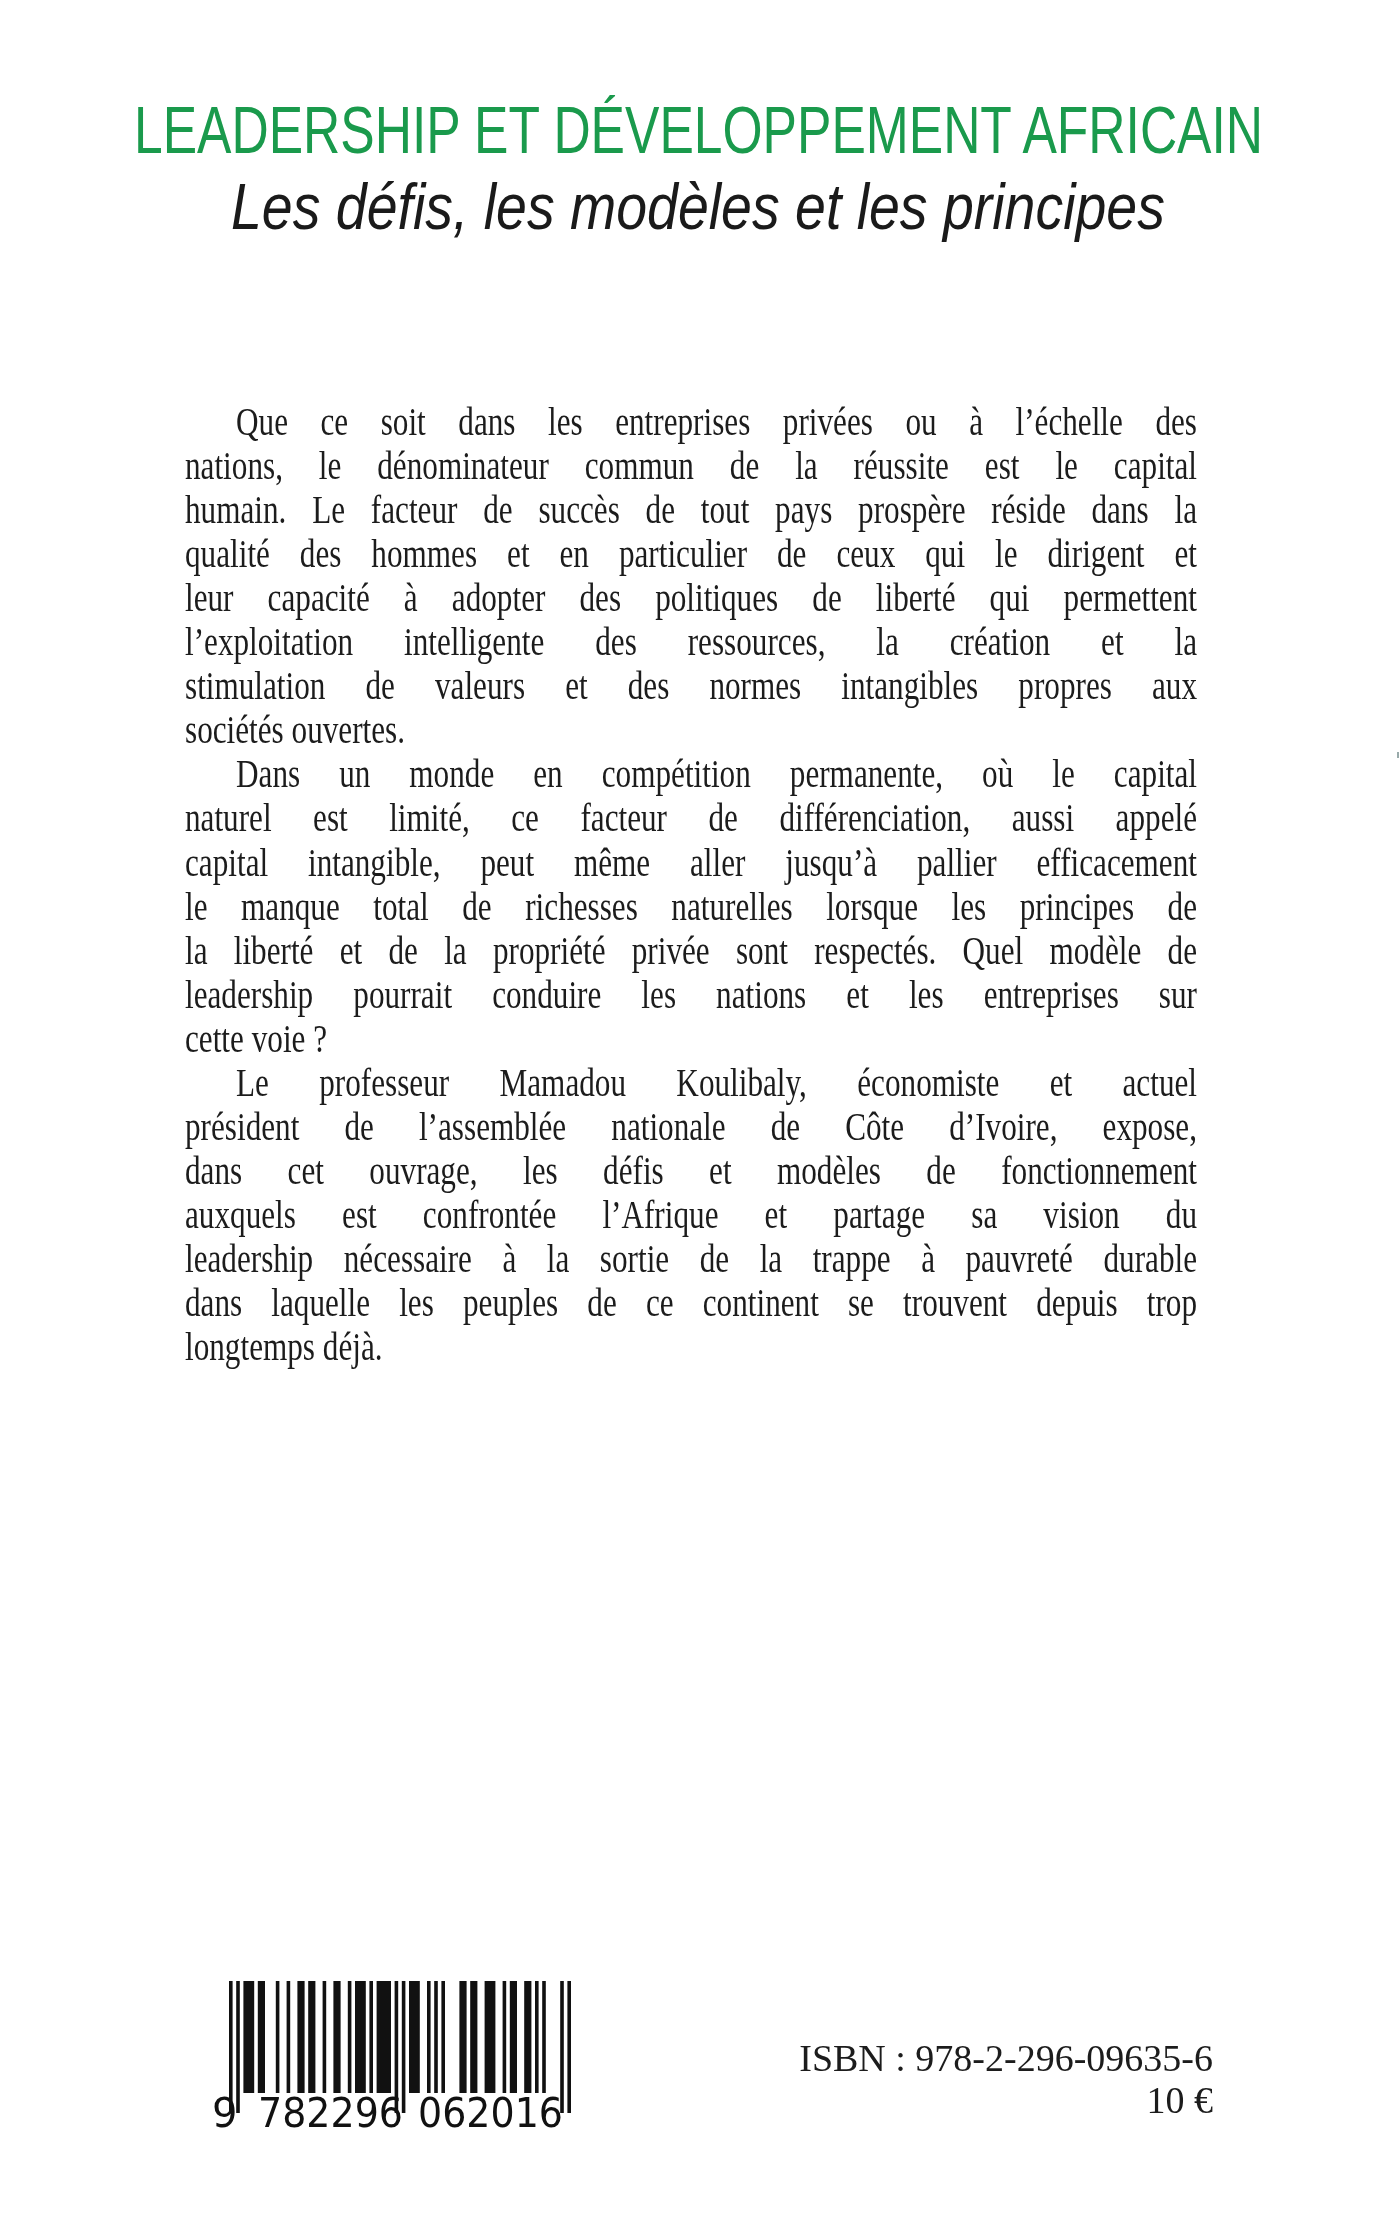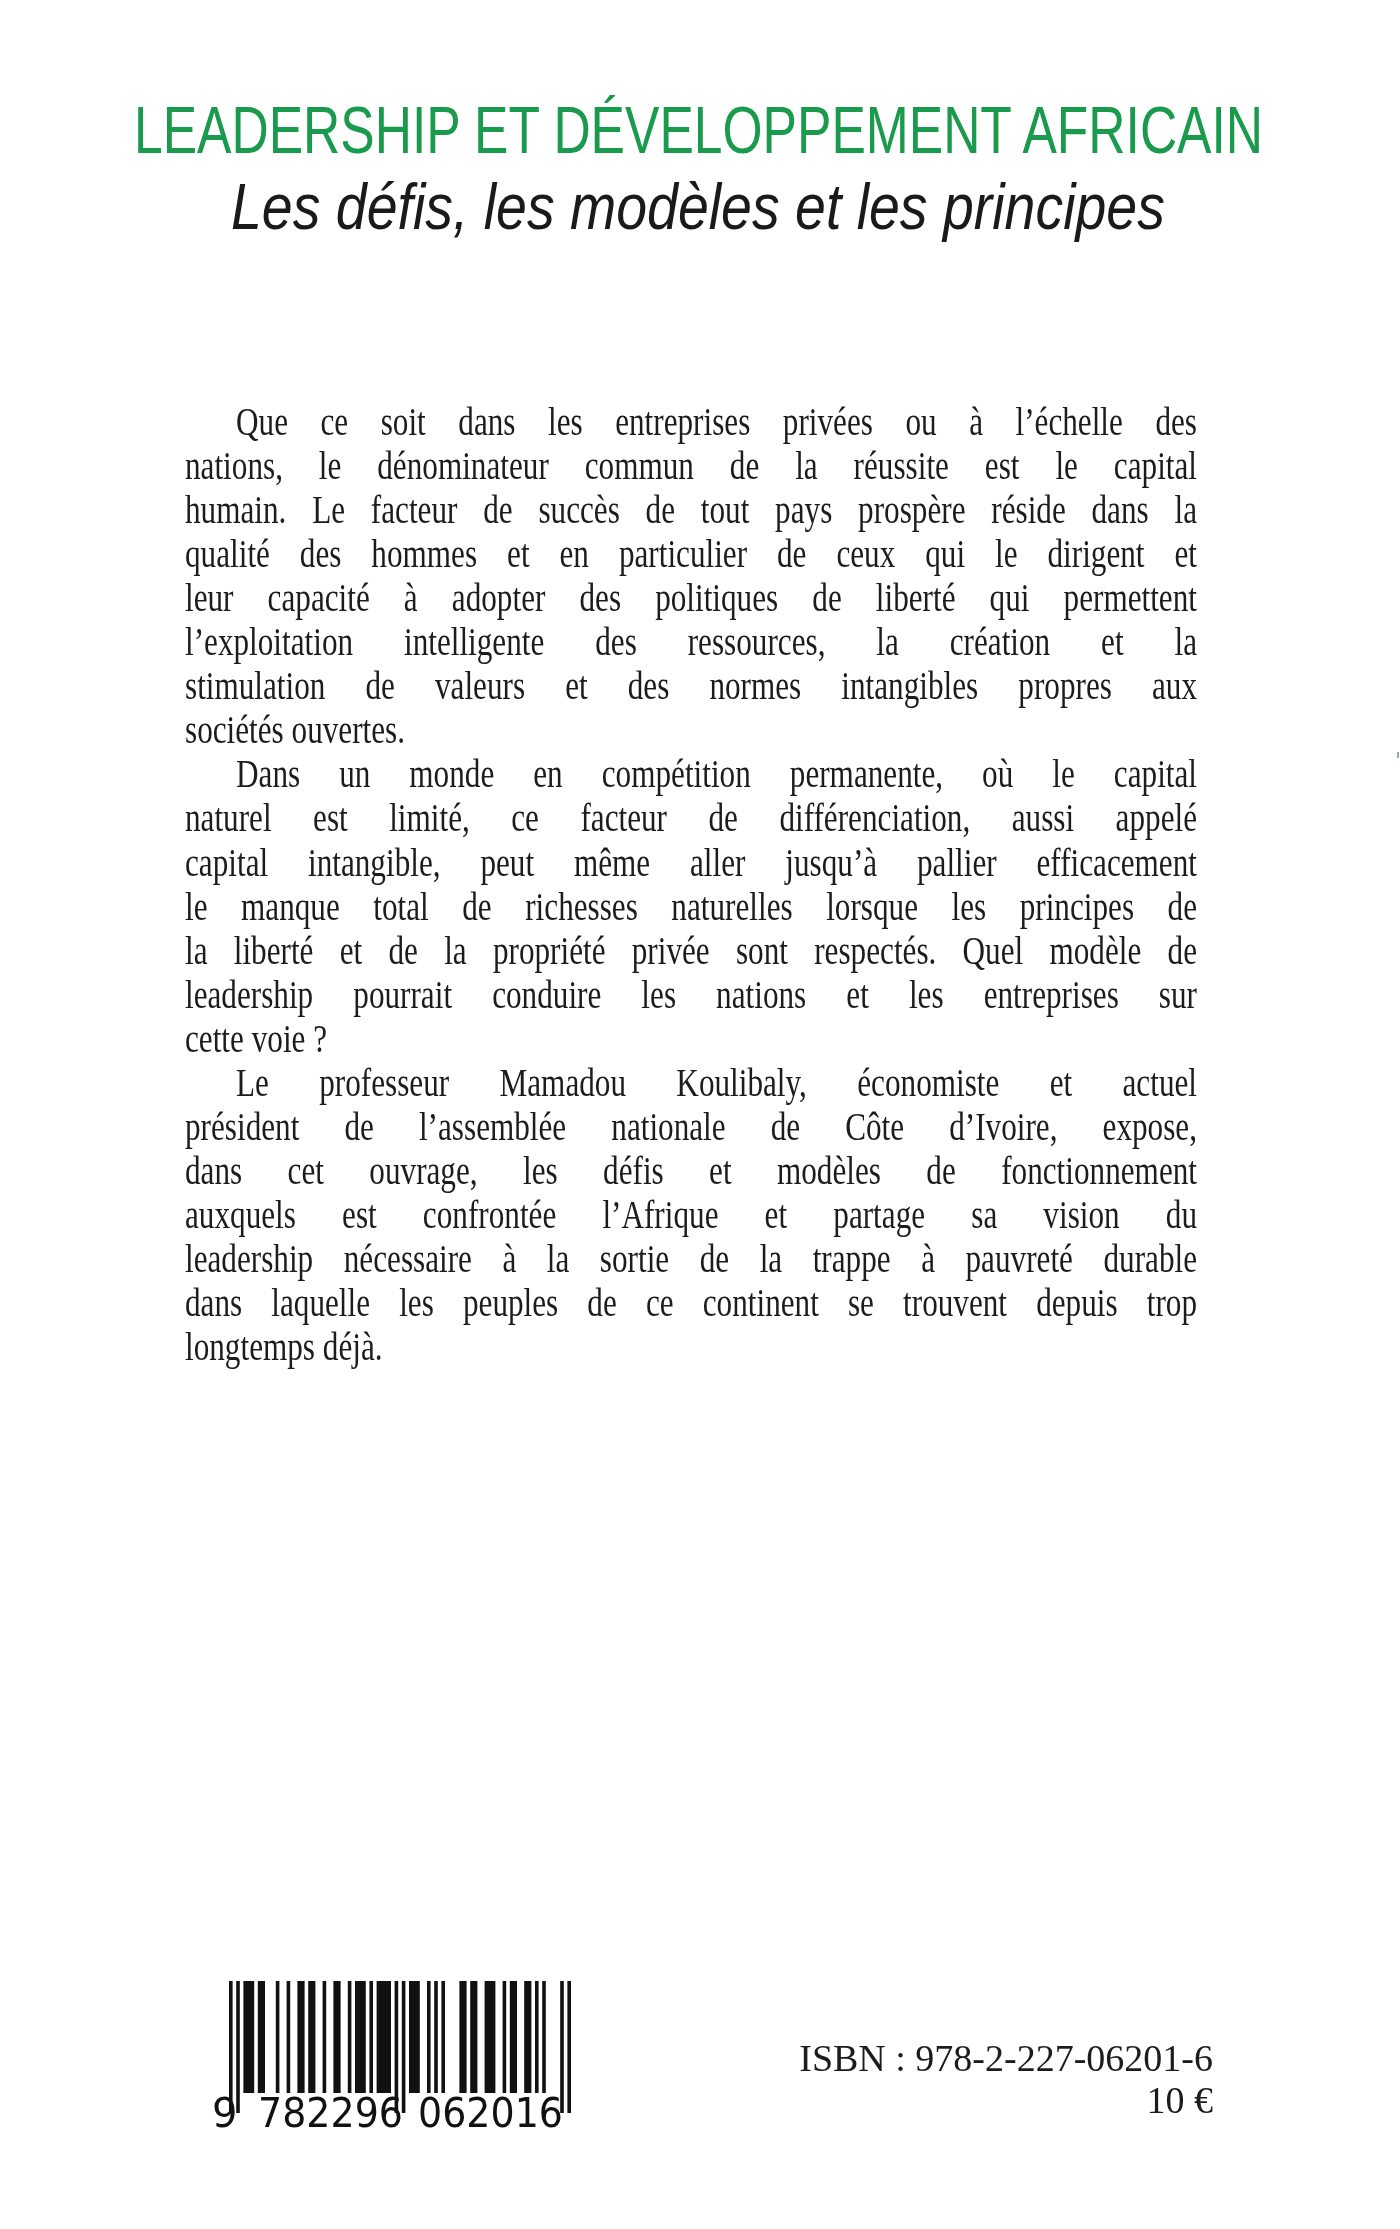--- a/index.html
+++ b/index.html
@@ -76,15 +76,15 @@
       <rect x="335.00" y="6" width="3.60" height="112" fill="#111"></rect>
       <rect x="342.20" y="6" width="3.60" height="112" fill="#111"></rect>
       <rect x="360.20" y="6" width="3.60" height="132" fill="#111"></rect>
       <rect x="367.40" y="6" width="3.60" height="132" fill="#111"></rect>
     </g>
   <text id="bc-first" x="12" y="152" font-family="DejaVu Sans, sans-serif" font-size="40" fill="#111">9</text>
   <text id="bc-left" x="58" y="152" font-family="DejaVu Sans, sans-serif" font-size="40" fill="#111" textLength="145" lengthAdjust="spacingAndGlyphs">782296</text>
   <text id="bc-right" x="218" y="152" font-family="DejaVu Sans, sans-serif" font-size="40" fill="#111" textLength="145" lengthAdjust="spacingAndGlyphs">062016</text>
 </svg>
 
-<div id="isbn">ISBN : 978-2-227-06201-6</div>
+<div id="isbn">ISBN : 978-2-296-09635-6</div>
 <div id="price">10 €</div>
 <div id="edge-mark"></div>
 
 </body></html>

